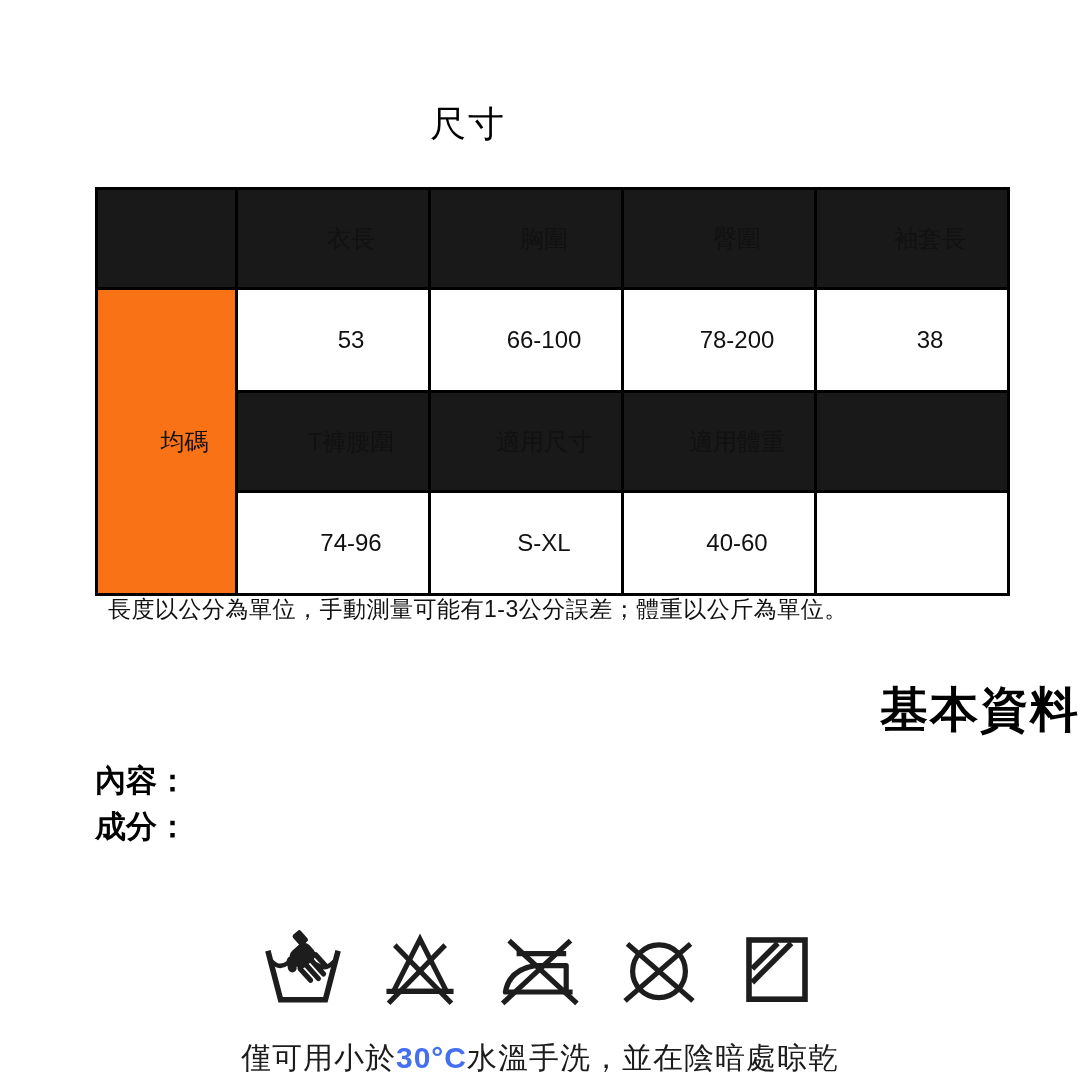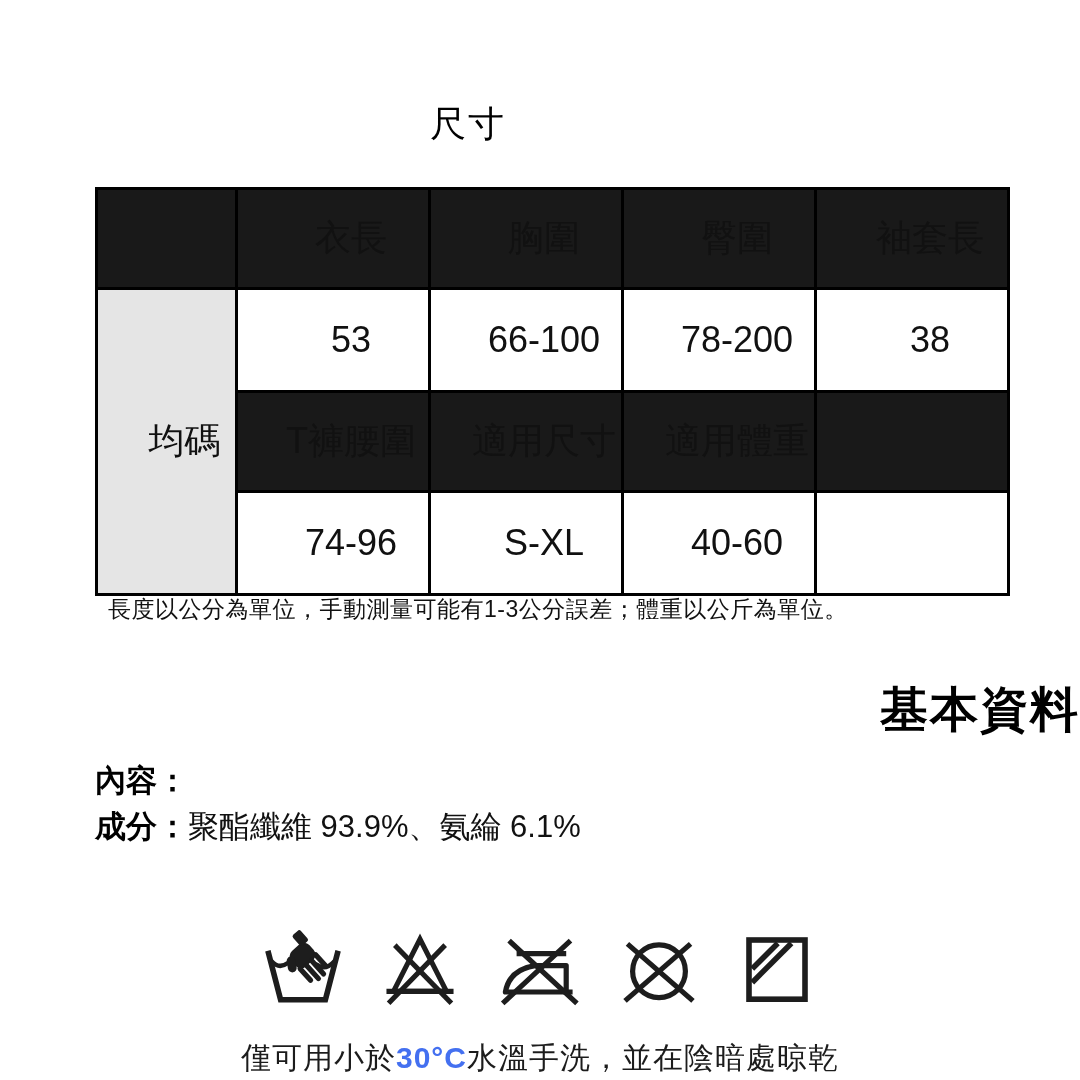--- a/index.html
+++ b/index.html
@@ -15,34 +15,34 @@
     letter-spacing: 2px;
   }
   
   .size-table-wrap { position: absolute; left: 95px; top: 187px; }
   table.size-table {
     border-collapse: collapse; table-layout: fixed; width: 913px;
     background: #ffffff;
   }
   table.size-table td, table.size-table th {
     border: 3px solid #000000; text-align: center; vertical-align: middle;
-    font-size: 36px; font-weight: 400; color: #111;
+    font-size: 24px; font-weight: 400; color: #111;
     overflow: hidden; white-space: nowrap; padding-left: 36px;
   }
   .col-label { width: 140px; }
   .col-data  { width: 193px; }
   tr.r-head { height: 100px; }
   tr.r-val1 { height: 103px; }
   tr.r-head2 { height: 100px; }
   tr.r-val2 { height: 103px; }
   .cell-dark { background: var(--header-bg, #191919); color: #ffffff; }
   .w-bold { font-weight: 700; }
   .size-free {
     color: var(--accent-purple, #c77df0); font-weight: 700; font-size: 28px;
-    background: #e5e5e5;
+    background: #f97316;
   }
   .table-note {
     position: absolute; left: 108px; top: 594px; width: 913px;
     font-size: 23px; color: #111; letter-spacing: 0.5px;
   }
   
   .info-title {
     position: absolute; top: 678px; left: 0; width: 1080px;
     text-align: right; font-size: 48px; font-weight: 700; color: #000;
     letter-spacing: 2px;
@@ -106,21 +106,20 @@
 <div class="table-note">長度以公分為單位，手動測量可能有1-3公分誤差；體重以公斤為單位。</div>
 
 <div class="info-title">基本資料</div>
 
 <div class="info-block">
   <div class="info-row">
     <span class="info-label">內容：</span>
   </div>
   <div class="info-row">
     <span class="info-label">成分：</span>
-    <span class="info-value">聚酯纖維 93.9%、氨綸 6.1%</span>
   </div>
 </div>
 
 <div class="care-row">
   <span>
     <svg width="80" height="82" viewBox="0 0 100 100">
       <path d="M11,43 Q20,53 31,45" fill="none" stroke="#1d1d1d" stroke-width="5.5" stroke-linecap="round"></path>
       <path d="M67,47 Q78,55 89,43" fill="none" stroke="#1d1d1d" stroke-width="5.5" stroke-linecap="round"></path>
       <g transform="rotate(-42 52 40)" fill="#1d1d1d">
         <rect x="38" y="22" width="30" height="26" rx="9"></rect>

